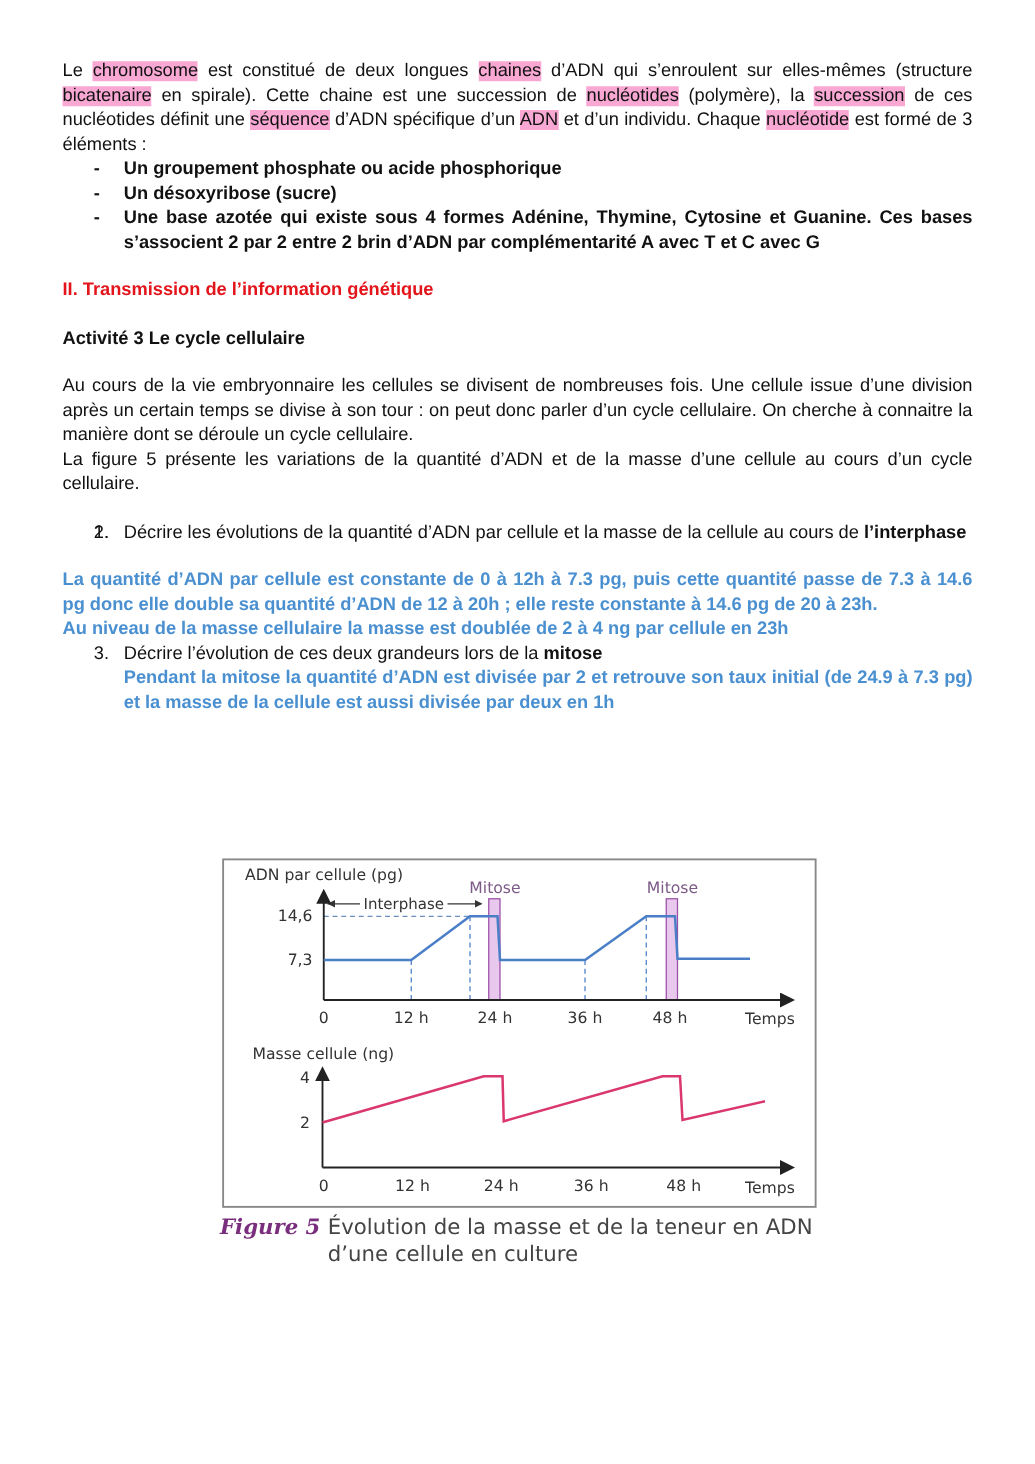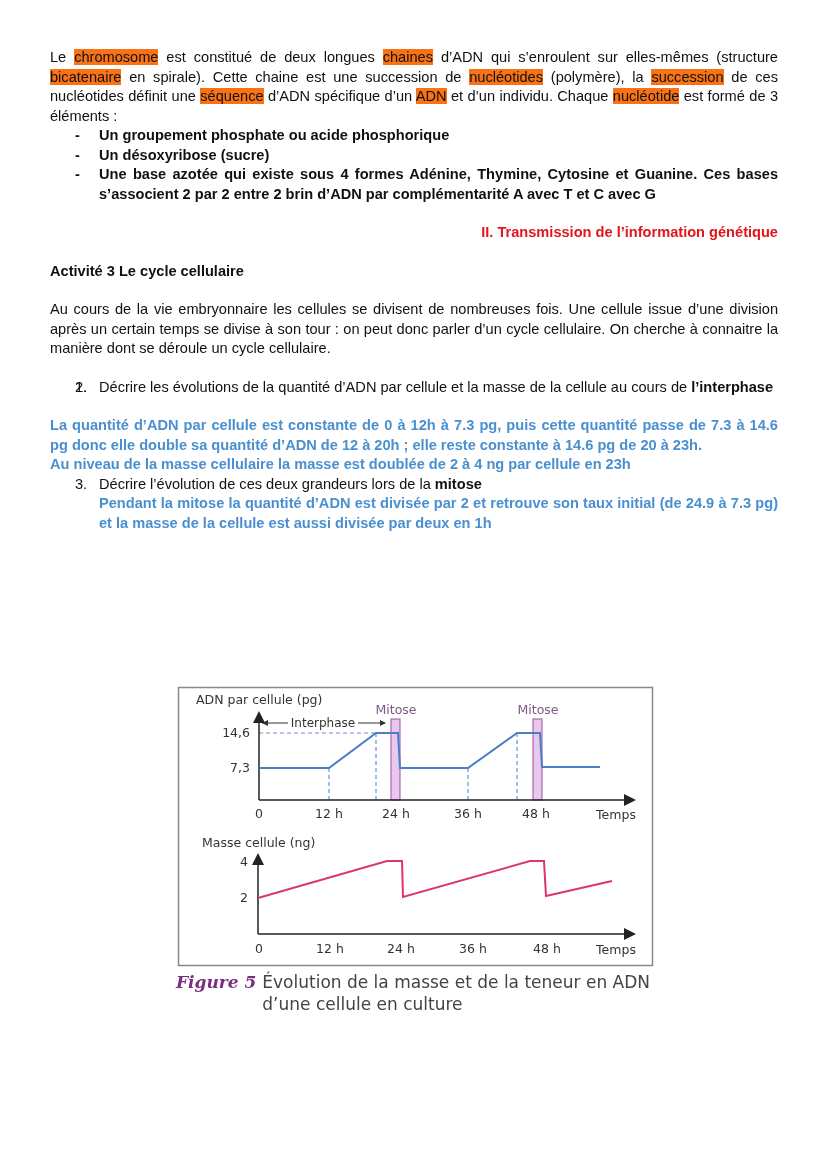--- a/index.html
+++ b/index.html
@@ -1,25 +1,25 @@
 <!DOCTYPE html>
 <html><head>
 <meta charset="utf-8">
 <style>
   html, body { margin: 0; padding: 0; background: #ffffff; }
   body { width: 828px; height: 1171px; position: relative; overflow: hidden;
          font-family: "Liberation Sans", "DejaVu Sans", sans-serif; color: #111; }
   .page { position: absolute; left: 50px; top: 48px; width: 728px; font-size: 14.6px; line-height: 19.5px; }
   p { margin: 0; }
-  .hl { background: #f97316; }
+  .hl { background: #f9a8d4; }
   .justify { text-align: justify; }
   .dash-list { margin: 0; padding: 0; list-style: none; font-weight: bold; }
   .dash-list li { position: relative; padding-left: 49px; }
   .dash-list li::before { content: "-"; position: absolute; left: 25px; }
-  .h2 { color: #e4141b; font-weight: bold; margin-top: 19px; text-align: right; }
+  .h2 { color: #e4141b; font-weight: bold; margin-top: 19px; }
   .h3 { font-weight: bold; margin-top: 19px; }
   .num-list { margin: 0; padding: 0; list-style: none; }
   .num-list li { position: relative; padding-left: 49px; }
   .num-list li .n { position: absolute; left: 25px; }
   .answer { color: #4a90d0; font-weight: bold; }
   .figure { position: absolute; left: 0; top: 0; width: 828px; height: 820px; pointer-events: none; }
   .figure svg { position: absolute; left: 0; top: 0; }
   .fig-caption { position: absolute; left: 176px; top: 971px; font-size: 17px; line-height: 22px; color: #444; font-family: "DejaVu Sans", sans-serif; }
   .fig-caption .fig-num { color: #7a2e7e; font-family: "DejaVu Serif", serif; font-style: italic; font-weight: bold; margin-right: 6px; text-align: center; }
   .fig-caption .cap-text { display: inline-block; vertical-align: top; width: 400px; }
@@ -32,20 +32,21 @@
   <ul class="dash-list">
     <li>Un groupement phosphate ou acide phosphorique</li>
     <li>Un désoxyribose (sucre)</li>
     <li class="justify">Une base azotée qui existe sous 4 formes Adénine, Thymine, Cytosine et Guanine. Ces bases s’associent 2 par 2 entre 2 brin d’ADN par complémentarité A avec T et C avec G</li>
   </ul>
 
   <p class="h2">II. Transmission de l’information génétique</p>
   <p class="h3">Activité 3 Le cycle cellulaire</p>
 
   <p class="justify" style="margin-top:19px;">Au cours de la vie embryonnaire les cellules se divisent de nombreuses fois. Une cellule issue d’une division après un certain temps se divise à son tour : on peut donc parler d’un cycle cellulaire. On cherche à connaitre la manière dont se déroule un cycle cellulaire.</p>
+  <p class="justify">La figure 5 présente les variations de la quantité d’ADN et de la masse d’une cellule au cours d’un cycle cellulaire.</p>
 
   <ol class="num-list" style="margin-top:19px;">
     <li>
       <span class="n">1.</span>
     </li>
     <li class="justify">
       <span class="n">2.</span><span>Décrire les évolutions de la quantité d’ADN par cellule et la masse de la cellule au cours de </span><b>l’interphase</b>
     </li>
   </ol>
 

